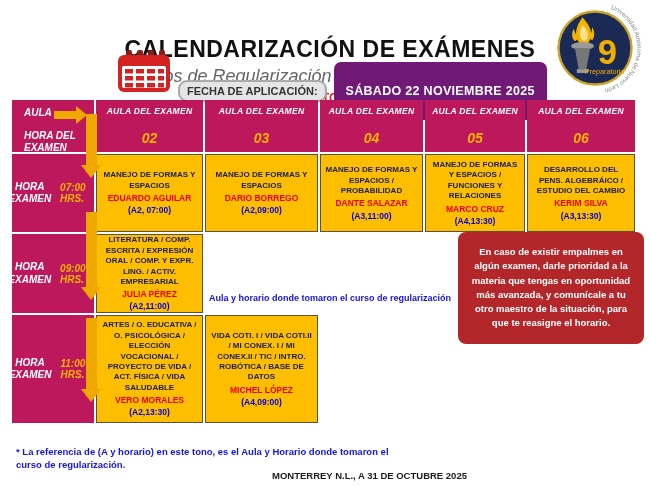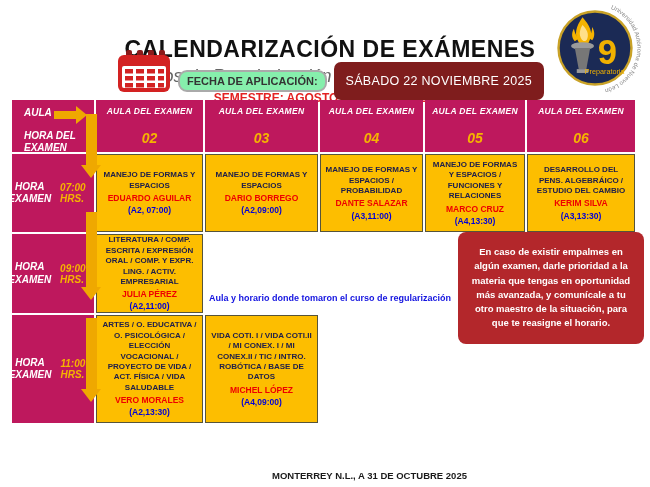--- a/index.html
+++ b/index.html
@@ -6,23 +6,23 @@
   .page{position:relative;width:650px;height:487px;background:#ffffff;
         font-family:"Liberation Sans",sans-serif;overflow:hidden;}
 
   
   .head-stack{position:absolute;left:15px;right:5px;top:6px;text-align:center;margin-top:30px;}
   .title{font-size:23px;font-weight:bold;color:#111;letter-spacing:.5px;margin:0 0 3px 0;}
   .subtitle{font-size:18px;color:#666;margin:0 0 4px 0;font-style:italic;}
   .semester{font-size:12px;font-weight:bold;color:#e32222;margin:0;}
   .fecha-row{position:absolute;left:178px;top:62px;display:flex;align-items:center;gap:7px;}
   .fecha-label{border:2px solid #aaa;border-radius:9px;padding:3px 7px;
-               font-size:11px;font-weight:600;color:#333;background:#86efac;}
-  .fecha-badge{background:#7f1d1d;color:#fff;font-weight:normal;font-size:12.5px;
-               padding:12px 12px;border-radius:7px;letter-spacing:.3px;}
+               font-size:11px;font-weight:600;color:#333;background:#e5e5e5;}
+  .fecha-badge{background:#701a75;color:#fff;font-weight:bold;font-size:12.5px;
+               padding:22px 12px;border-radius:7px;letter-spacing:.3px;}
   .cal-icon{position:absolute;left:116px;top:49px;}
   .logo{position:absolute;left:544px;top:0px;}
 
   
   .table-wrap{position:absolute;left:12px;top:100px;width:625px;height:325px;}
   .grid{display:grid;grid-template-columns:82px 107px 113px 103px 100px 108px;
         grid-template-rows:52px 78px 79px 108px;gap:2px;}
   .c1{grid-column:1}.c2{grid-column:2}.c3{grid-column:3}.c4{grid-column:4}.c5{grid-column:5}.c6{grid-column:6}
   .r1{grid-row:1}.r2{grid-row:2}.r3{grid-row:3}.r4{grid-row:4}
   .navy{background:#be185d;color:#fff;font-style:italic;}
@@ -224,15 +224,16 @@
     <div class="varrow va2"></div>
     <div class="varrow va3"></div>
 
     <div class="inline-note">Aula y horario donde tomaron el curso de regularización</div>
   </div>
 
   <div class="imp">
     <div class="imp-box">En caso de existir empalmes en algún examen, darle prioridad a la materia que tengas en oportunidad más avanzada, y comunícale a tu otro maestro de la situación, para que te reasigne el horario.</div>
   </div>
 
+  <div class="foot2">* La referencia de (A y horario) en este tono, es el Aula y Horario donde tomaron el curso de regularización.</div>
   <div class="foot3">MONTERREY N.L., A 31 DE OCTUBRE 2025</div>
 
 </div>
 
 </body></html>

